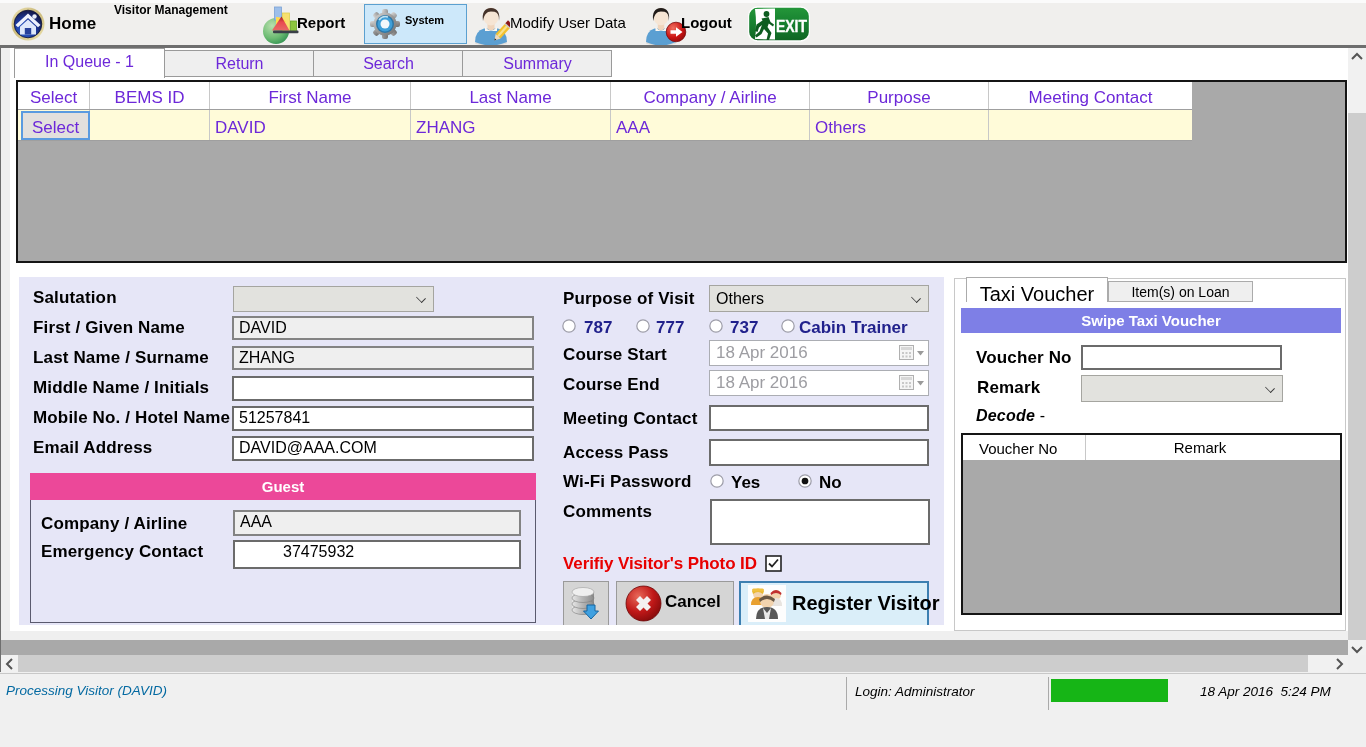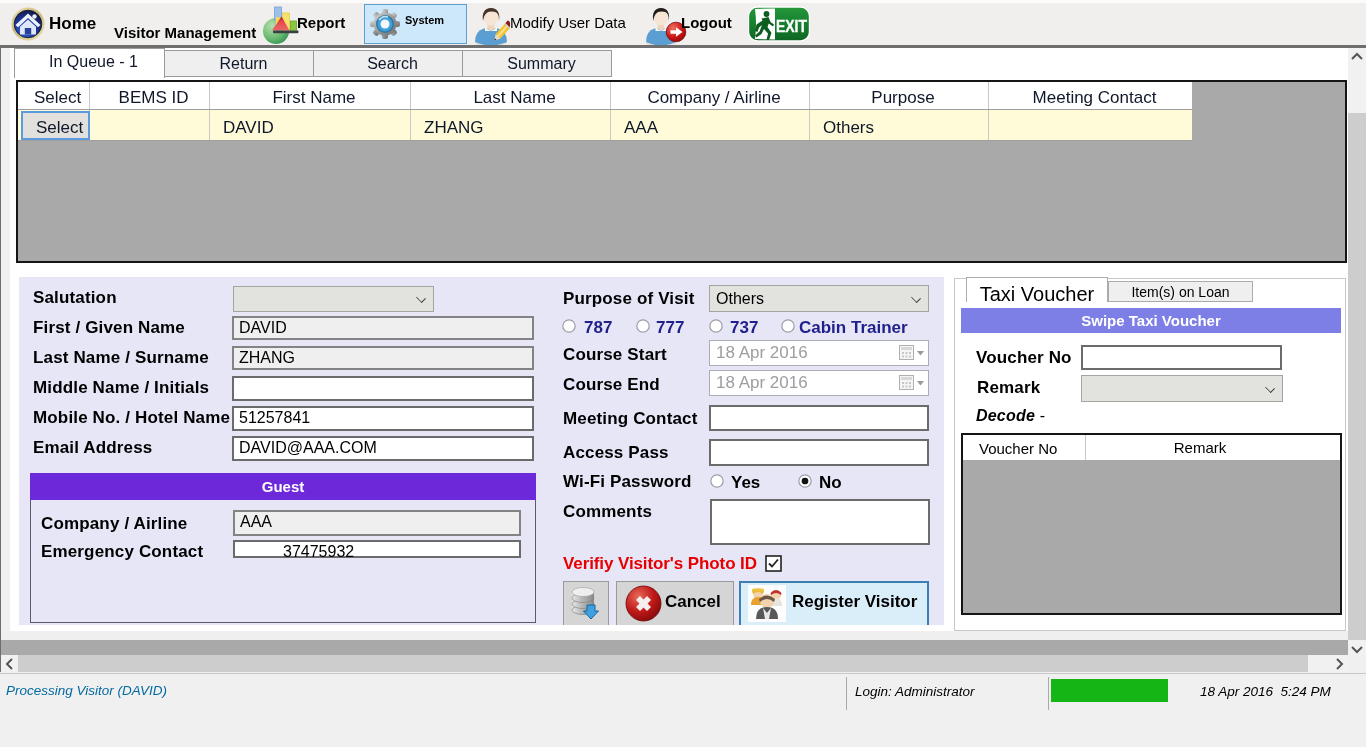--- a/index.html
+++ b/index.html
@@ -1,20 +1,20 @@
 <!DOCTYPE html>
 <html><head>
 <meta charset="utf-8">
 <style>
   * { margin:0; padding:0; box-sizing:border-box; }
   html,body { width:1366px; height:747px; overflow:hidden; }
   body { font-family:"Liberation Sans", sans-serif; background:#f0f0f0; position:relative; }
   .abs { position:absolute; }
   .lbl { position:absolute; font-weight:bold; font-size:17px; letter-spacing:0.15px; color:#000; white-space:nowrap; }
-  .txt16 { font-size:16px; color:#0f172a; white-space:nowrap;padding-left:8px; }
+  .txt16 { font-size:16px; color:#6d28d9; white-space:nowrap; }
   .inp { position:absolute; background:#fff; border:2px solid #6b6b6b; font-size:16px; padding:1px 5px; color:#000; }
   .inp.dis { background:#efefef; border:2px solid #838383; }
   .combo { position:absolute; background:#e2e2de; border:1px solid #a5a5a0; }
   .chev { position:absolute; right:8px; top:50%; margin-top:-5px; width:8px; height:8px; border-right:1.7px solid #3a3a3a; border-bottom:1.7px solid #3a3a3a; transform:rotate(45deg) scale(1,0.75); }
 </style>
 </head>
 <body>
 
 <div class="abs" style="left:0;top:0;width:1366px;height:45px;background:#f0efed;border-top:3px solid #fbfbfb;"></div>
 <div class="abs" style="left:0;top:45px;width:1366px;height:3px;background:#6e6e6e;"></div>
@@ -34,21 +34,21 @@
     </linearGradient>
   </defs>
   <circle cx="17" cy="17" r="16.5" fill="url(#gold)"></circle>
   <circle cx="17" cy="17" r="13.8" fill="url(#hg)" stroke="#0e1232" stroke-width="0.8"></circle>
   <circle cx="23.5" cy="9.5" r="2.2" fill="#e9edf8"></circle>
   <path d="M17 6.5 L29.5 18 L27 20.3 L17 11 L7 20.3 L4.5 18 Z" fill="#eef2fc"></path>
   <path d="M17 12.5 L25 19.8 L25 27.5 L9 27.5 L9 19.8 Z" fill="#dfe8fa"></path>
   <rect x="13.8" y="21" width="6.4" height="6.5" fill="#27409a"></rect>
 </svg>
 <div class="abs" style="left:49px;top:14px;font-size:17px;font-weight:bold;">Home</div>
-<div class="abs" style="left:114px;top:24px;font-size:15px;font-weight:bold;">Visitor Management</div>
+<div class="abs" style="left:114px;top:3px;font-size:12px;font-weight:bold;">Visitor Management</div>
 
 <svg class="abs" style="left:260px;top:4px;" width="40" height="40" viewBox="0 0 40 40">
   <defs>
     <radialGradient id="grsp" cx="35%" cy="30%" r="80%">
       <stop offset="0%" stop-color="#b8dfad"></stop>
         <stop offset="60%" stop-color="#6cbb72"></stop>
         <stop offset="100%" stop-color="#2e8f50"></stop>
     </radialGradient>
     <linearGradient id="redp" x1="0" y1="0" x2="0" y2="1">
       <stop offset="0%" stop-color="#a02020"></stop>
@@ -201,25 +201,25 @@
 <div class="combo" style="left:233px;top:286px;width:201px;height:26px;">
     <div class="chev"></div>
   </div>
 <div class="inp dis" style="left:232px;top:316px;width:302px;height:24px;">DAVID</div>
 <div class="inp dis" style="left:232px;top:346px;width:302px;height:24px;">ZHANG</div>
 <div class="inp" style="left:232px;top:376px;width:302px;height:25px;"></div>
 <div class="inp" style="left:232px;top:406px;width:302px;height:25px;">51257841</div>
 <div class="inp" style="left:232px;top:436px;width:302px;height:25px;">DAVID@AAA.COM</div>
 
 <div class="abs" style="left:30px;top:473px;width:506px;height:150px;border:1px solid #5a5a6e;"></div>
-<div class="abs" style="left:30px;top:473px;width:506px;height:27px;background:#6d28d9;color:#fff;font-weight:bold;font-size:15px;text-align:center;line-height:27px;">Guest</div>
+<div class="abs" style="left:30px;top:473px;width:506px;height:27px;background:#ec4899;color:#fff;font-weight:bold;font-size:15px;text-align:center;line-height:27px;">Guest</div>
 <div class="lbl" style="left:41px;top:514px;">Company / Airline</div>
 <div class="lbl" style="left:41px;top:542px;">Emergency Contact</div>
 <div class="inp dis" style="left:233px;top:510px;width:288px;height:26px;">AAA</div>
-<div class="inp" style="left:233px;top:540px;width:288px;height:18px;padding-left:48px;">37475932</div>
+<div class="inp" style="left:233px;top:540px;width:288px;height:29px;padding-left:48px;">37475932</div>
 
 <div class="lbl" style="left:563px;top:289px;">Purpose of Visit</div>
 <div class="combo" style="left:709px;top:285px;width:220px;height:27px;font-size:16px;line-height:25px;padding-left:6px;">Others<div class="chev"></div></div>
 
 <svg class="abs" style="left:562px;top:319px;" width="14" height="14" viewBox="0 0 15 15">
     <circle cx="7.5" cy="7.5" r="6.6" fill="#fff" stroke="#9d9da8" stroke-width="1.3"></circle>
   </svg>
 <div class="abs" style="left:584px;top:318px;font-weight:bold;font-size:17px;color:#21218c;">787</div>
 <svg class="abs" style="left:636px;top:319px;" width="14" height="14" viewBox="0 0 15 15">
     <circle cx="7.5" cy="7.5" r="6.6" fill="#fff" stroke="#9d9da8" stroke-width="1.3"></circle>
@@ -328,21 +328,21 @@
   <rect x="4" y="3.5" width="12" height="3" rx="1.5" fill="#f0c040"></rect>
   <path d="M3 20 Q3 12 10 12 Q17 12 17 20 Z" fill="#e8a030"></path>
   <circle cx="28" cy="10" r="5" fill="#f2d3ae"></circle>
   <path d="M22.5 8 Q28 2 33.5 8 L33 10 Q28 6 23 10 Z" fill="#c03030"></path>
   <path d="M22 21 Q22 13 28 13 Q34 13 34 21 Z" fill="#e8e4e0"></path>
   <circle cx="19" cy="16" r="7" fill="#f2d3ae"></circle>
   <path d="M11 14 Q19 7 27 14 L26 17 Q19 11 12 17 Z" fill="#6a5845"></path>
   <path d="M8 34 Q8 22 19 22 Q30 22 30 34 Z" fill="#585858"></path>
   <path d="M15 23 L19 28 L23 23 L21 34 L17 34 Z" fill="#e8e8e8"></path>
 </svg>
-<div class="abs" style="left:792px;top:592px;font-weight:bold;font-size:17px;">Register Visitor</div>
+<div class="abs" style="left:792px;top:592px;font-weight:bold;font-size:20px;">Register Visitor</div>
 
 <div class="abs" style="left:954px;top:278px;width:392px;height:353px;background:#fff;border:1px solid #c8c8c8;"></div>
 <div class="abs" style="left:1108px;top:281px;width:145px;height:21px;background:#efefef;border:1px solid #ababab;"></div>
 <div class="abs" style="left:1108px;top:284px;width:145px;font-size:14px;text-align:center;">Item(s) on Loan</div>
 <div class="abs" style="left:966px;top:277px;width:142px;height:25px;background:#fff;border:1px solid #ababab;border-bottom:none;"></div>
 <div class="abs" style="left:966px;top:283px;width:142px;font-size:20px;text-align:center;">Taxi Voucher</div>
 
 <div class="abs" style="left:961px;top:308px;width:380px;height:25px;background:#7e7fe6;color:#fff;font-weight:bold;font-size:15px;text-align:center;line-height:25px;">Swipe Taxi Voucher</div>
 
 <div class="lbl" style="left:976px;top:348px;">Voucher No</div>

